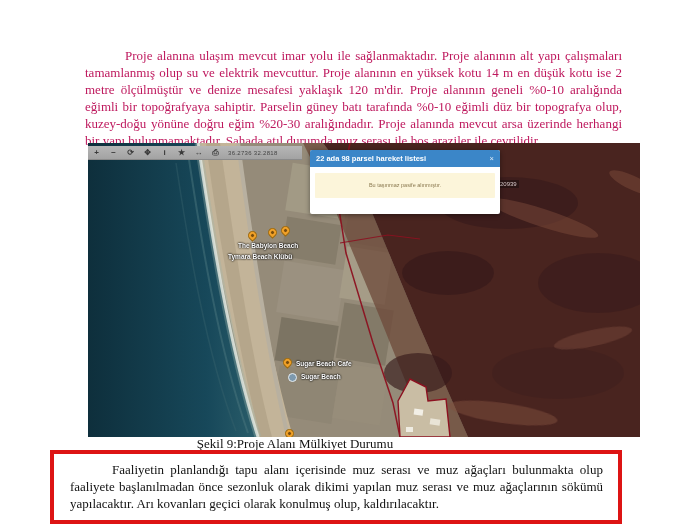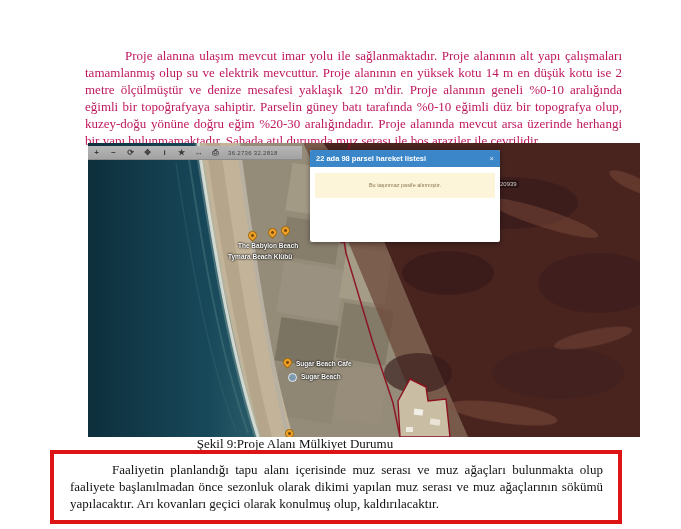--- a/index.html
+++ b/index.html
@@ -40,21 +40,21 @@
   }
   .map-toolbar .tbtn{
     width:17px;text-align:center;font-size:8px;color:#3a3a3a;line-height:13px;
     font-weight:bold;
   }
   .map-toolbar .coords{
     font-size:6px;color:#444;margin-left:4px;letter-spacing:.3px;white-space:nowrap;
   }
   
   .popup{
-    position:absolute;left:222px;top:7px;width:190px;height:92px;background:#fff;
+    position:absolute;left:222px;top:7px;width:190px;height:64px;background:#fff;
     border-radius:2px;box-shadow:0 1px 5px rgba(0,0,0,.45);z-index:6;
   }
   .popup-header{
     height:17px;background:#3b86c8;border-radius:2px 2px 0 0;color:#fff;
     font-size:7.5px;font-weight:bold;line-height:17px;padding:0 6px;
     display:flex;justify-content:space-between;
   }
   .popup-close{cursor:pointer;opacity:.85;font-weight:normal;}
   .popup-alert{
     margin:6px 5px 0 5px;height:25px;background:#fcf5da;

